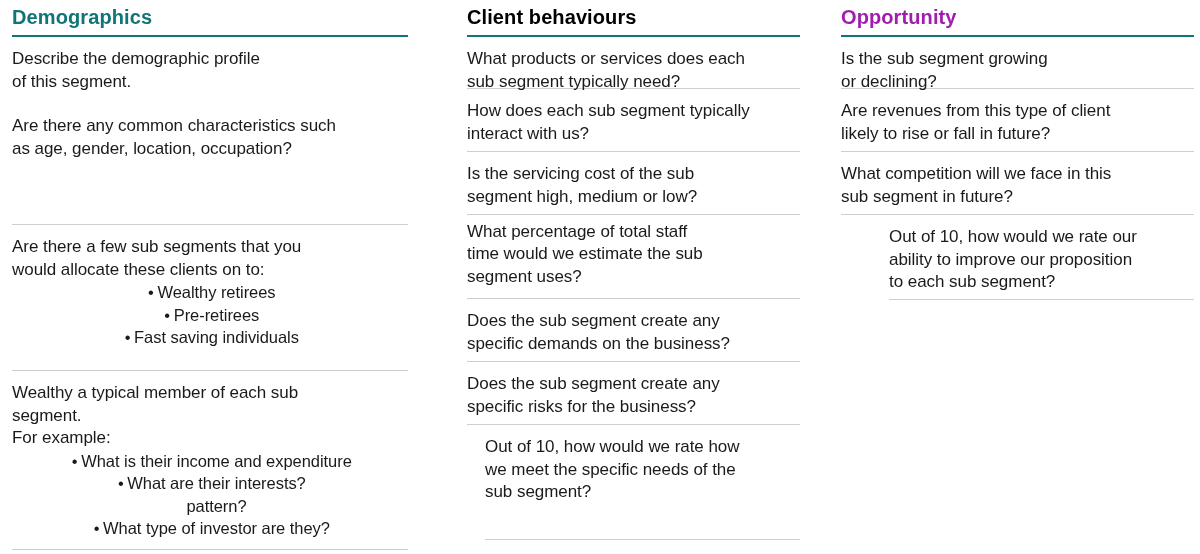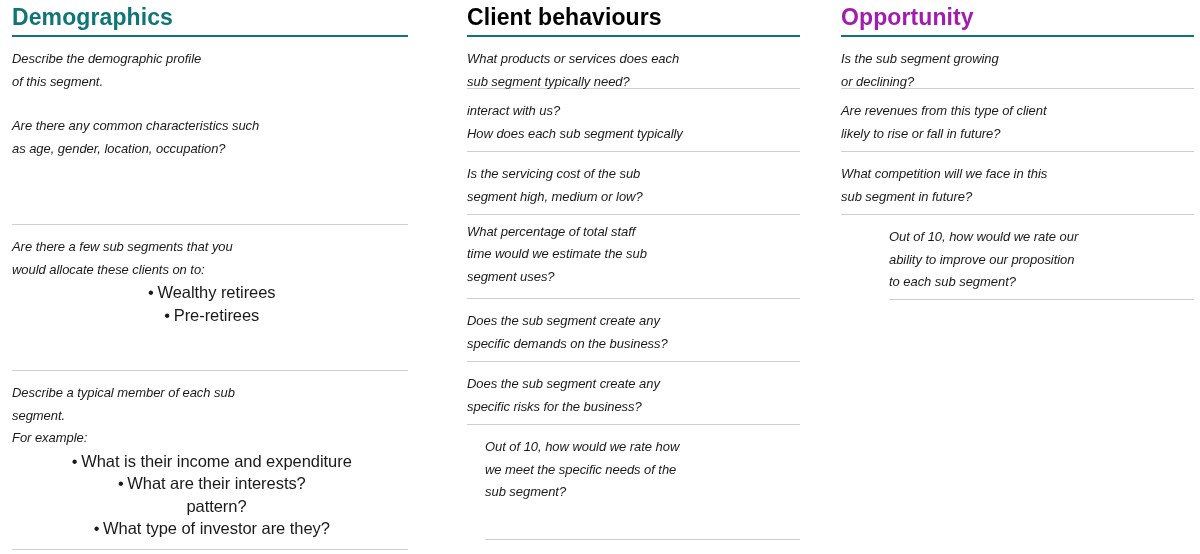--- a/index.html
+++ b/index.html
@@ -43,21 +43,21 @@
   }
   .col-spacer-2 { width: 21px; }
 
   .col-opportunity {
     width: 373px;
     padding-left: 14px;
     padding-right: 6px;
   }
 
   .col-head {
-    font-size: 23px;
+    font-size: 20px;
     font-weight: bold;
     letter-spacing: 0.1px;
     line-height: 24px;
     padding-top: 5px;
     padding-bottom: 6px;
     white-space: nowrap;
   }
 
   .head-rule {
     height: 2px;
@@ -74,25 +74,24 @@
     align-items: flex-start;
   }
 
   .row-inner {
     padding-top: 11px;
     padding-bottom: 10px;
     width: 100%;
   }
 
   .q-line {
-    font-size: 13px;
+    font-size: 17px;
     line-height: 22.5px;
     letter-spacing: -0.05px;
     white-space: nowrap;
-    font-style: italic;
   }
 
   .q-gap { height: 22px; }
 
   .bullet-line {
     font-size: 16.5px;
     line-height: 22.5px;
     letter-spacing: -0.05px;
     white-space: nowrap;
     padding-left: 0px;
@@ -136,26 +135,27 @@
           <div class="q-line">as age, gender, location, occupation?</div>
         </div>
       </div>
 
       <div class="row h-146" style="border-bottom-color: rgb(207, 207, 207);">
         <div class="row-inner">
           <div class="q-line">Are there a few sub segments that you</div>
           <div class="q-line">would allocate these clients on to:</div>
           <div class="bullet-line"><span class="dot">•</span><span>Wealthy retirees</span></div>
           <div class="bullet-line"><span class="dot">•</span><span>Pre-retirees</span></div>
+          <div class="bullet-line"><span class="dot">•</span><span>Fast saving individuals</span></div>
         </div>
       </div>
 
       <div class="row h-179" style="border-bottom-color: rgb(207, 207, 207);">
         <div class="row-inner">
-          <div class="q-line">Describe a typical member of each sub</div>
+          <div class="q-line">Wealthy a typical member of each sub</div>
           <div class="q-line">segment.</div>
           <div class="q-line">For example:</div>
           <div class="bullet-line"><span class="dot">•</span><span>What is their income and expenditure</span></div>
           <div class="bullet-line"><span class="dot">•</span><span>What are their interests?</span></div>
           <div class="bullet-line cont">pattern?</div>
           <div class="bullet-line"><span class="dot">•</span><span>What type of investor are they?</span></div>
         </div>
       </div>
 
     </div>
@@ -171,22 +171,22 @@
 
       <div class="row h-62" style="border-bottom-color: rgb(207, 207, 207);">
         <div class="row-inner">
           <div class="q-line">What products or services does each</div>
           <div class="q-line">sub segment typically need?</div>
         </div>
       </div>
 
       <div class="row h-63" style="border-bottom-color: rgb(207, 207, 207);">
         <div class="row-inner">
+          <div class="q-line">How does each sub segment typically</div>
           <div class="q-line">interact with us?</div>
-          <div class="q-line">How does each sub segment typically</div>
         </div>
       </div>
 
       <div class="row h-63" style="border-bottom-color: rgb(207, 207, 207);">
         <div class="row-inner">
           <div class="q-line">Is the servicing cost of the sub</div>
           <div class="q-line">segment high, medium or low?</div>
         </div>
       </div>
 

